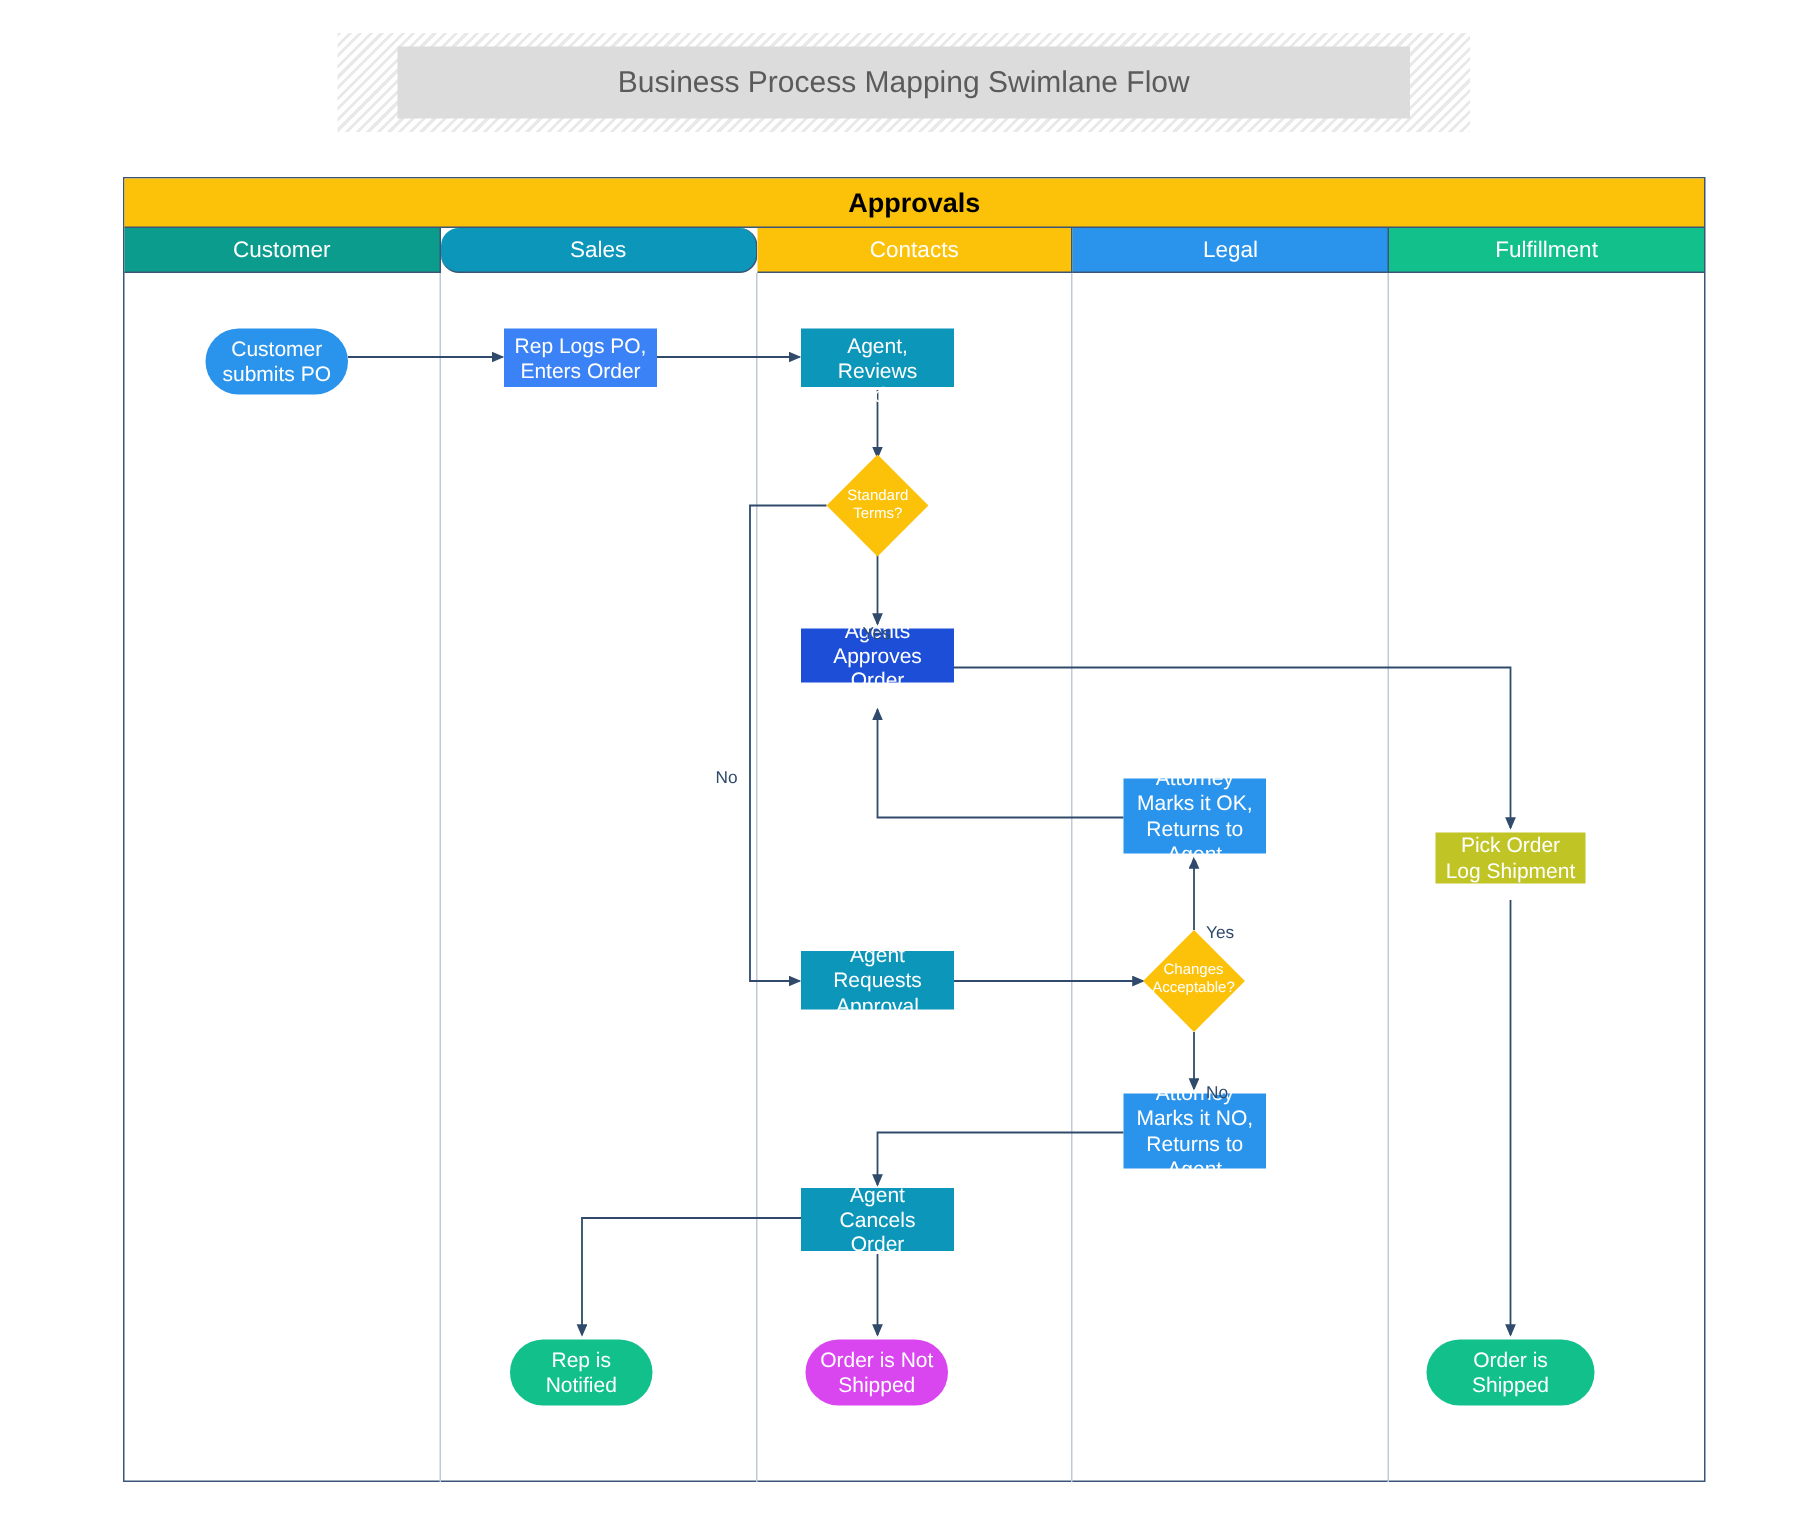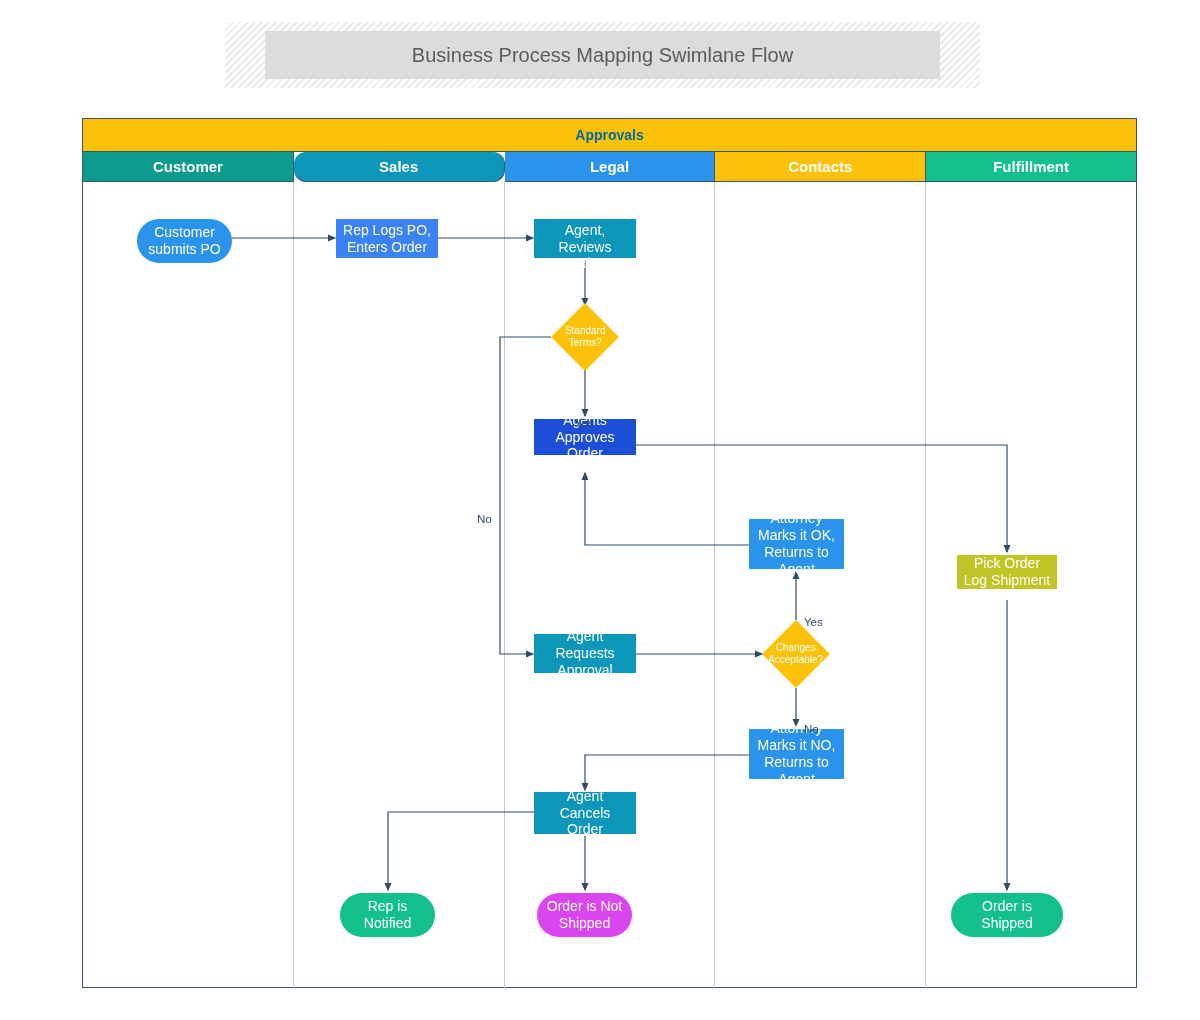--- a/index.html
+++ b/index.html
@@ -46,37 +46,37 @@
     left: 82px;
     top: 118px;
     width: 1055px;
     height: 870px;
     border: 1px solid #3b5577;
     box-sizing: border-box;
   }
   .pool-title {
     height: 32px;
     background: #fcc109;
-    color: #0369a1;
-    font-size: 14px;
+    color: #000000;
+    font-size: 18px;
     font-weight: 600;
     display: flex;
     align-items: center;
     justify-content: center;
     border-bottom: 1px solid #3b5577;
   }
   .lanes-header {
     display: flex;
     height: 30px;
   }
   .lane-h {
     flex: 1;
     color: #fff;
     font-size: 15px;
-    font-weight: 700;
+    font-weight: 400;
     display: flex;
     align-items: center;
     justify-content: center;
     border-right: 1px solid #3b5577;
     border-bottom: 1px solid #3b5577;
     box-sizing: border-box;
   }
   .lane-h:last-child { border-right: none; }
   .lanes-body {
     display: flex;
@@ -126,22 +126,22 @@
 
   <div class="title-wrap">
     <div class="title-inner">Business Process Mapping Swimlane Flow</div>
   </div>
 
   <div class="pool">
     <div class="pool-title">Approvals</div>
     <div class="lanes-header">
       <div class="lane-h" style="background: rgb(12, 156, 141);">Customer</div>
       <div class="lane-h" style="background: rgb(12, 150, 186); border-radius: 12px;">Sales</div>
+      <div class="lane-h" style="background: rgb(252, 193, 9);">Contacts</div>
       <div class="lane-h" style="background: rgb(42, 148, 236);">Legal</div>
-      <div class="lane-h" style="background: rgb(252, 193, 9);">Contacts</div>
       <div class="lane-h" style="background: rgb(18, 192, 139);">Fulfillment</div>
     </div>
     <div class="lanes-body">
       <div class="lane"></div>
       <div class="lane"></div>
       <div class="lane"></div>
       <div class="lane"></div>
       <div class="lane"></div>
     </div>
   </div>

